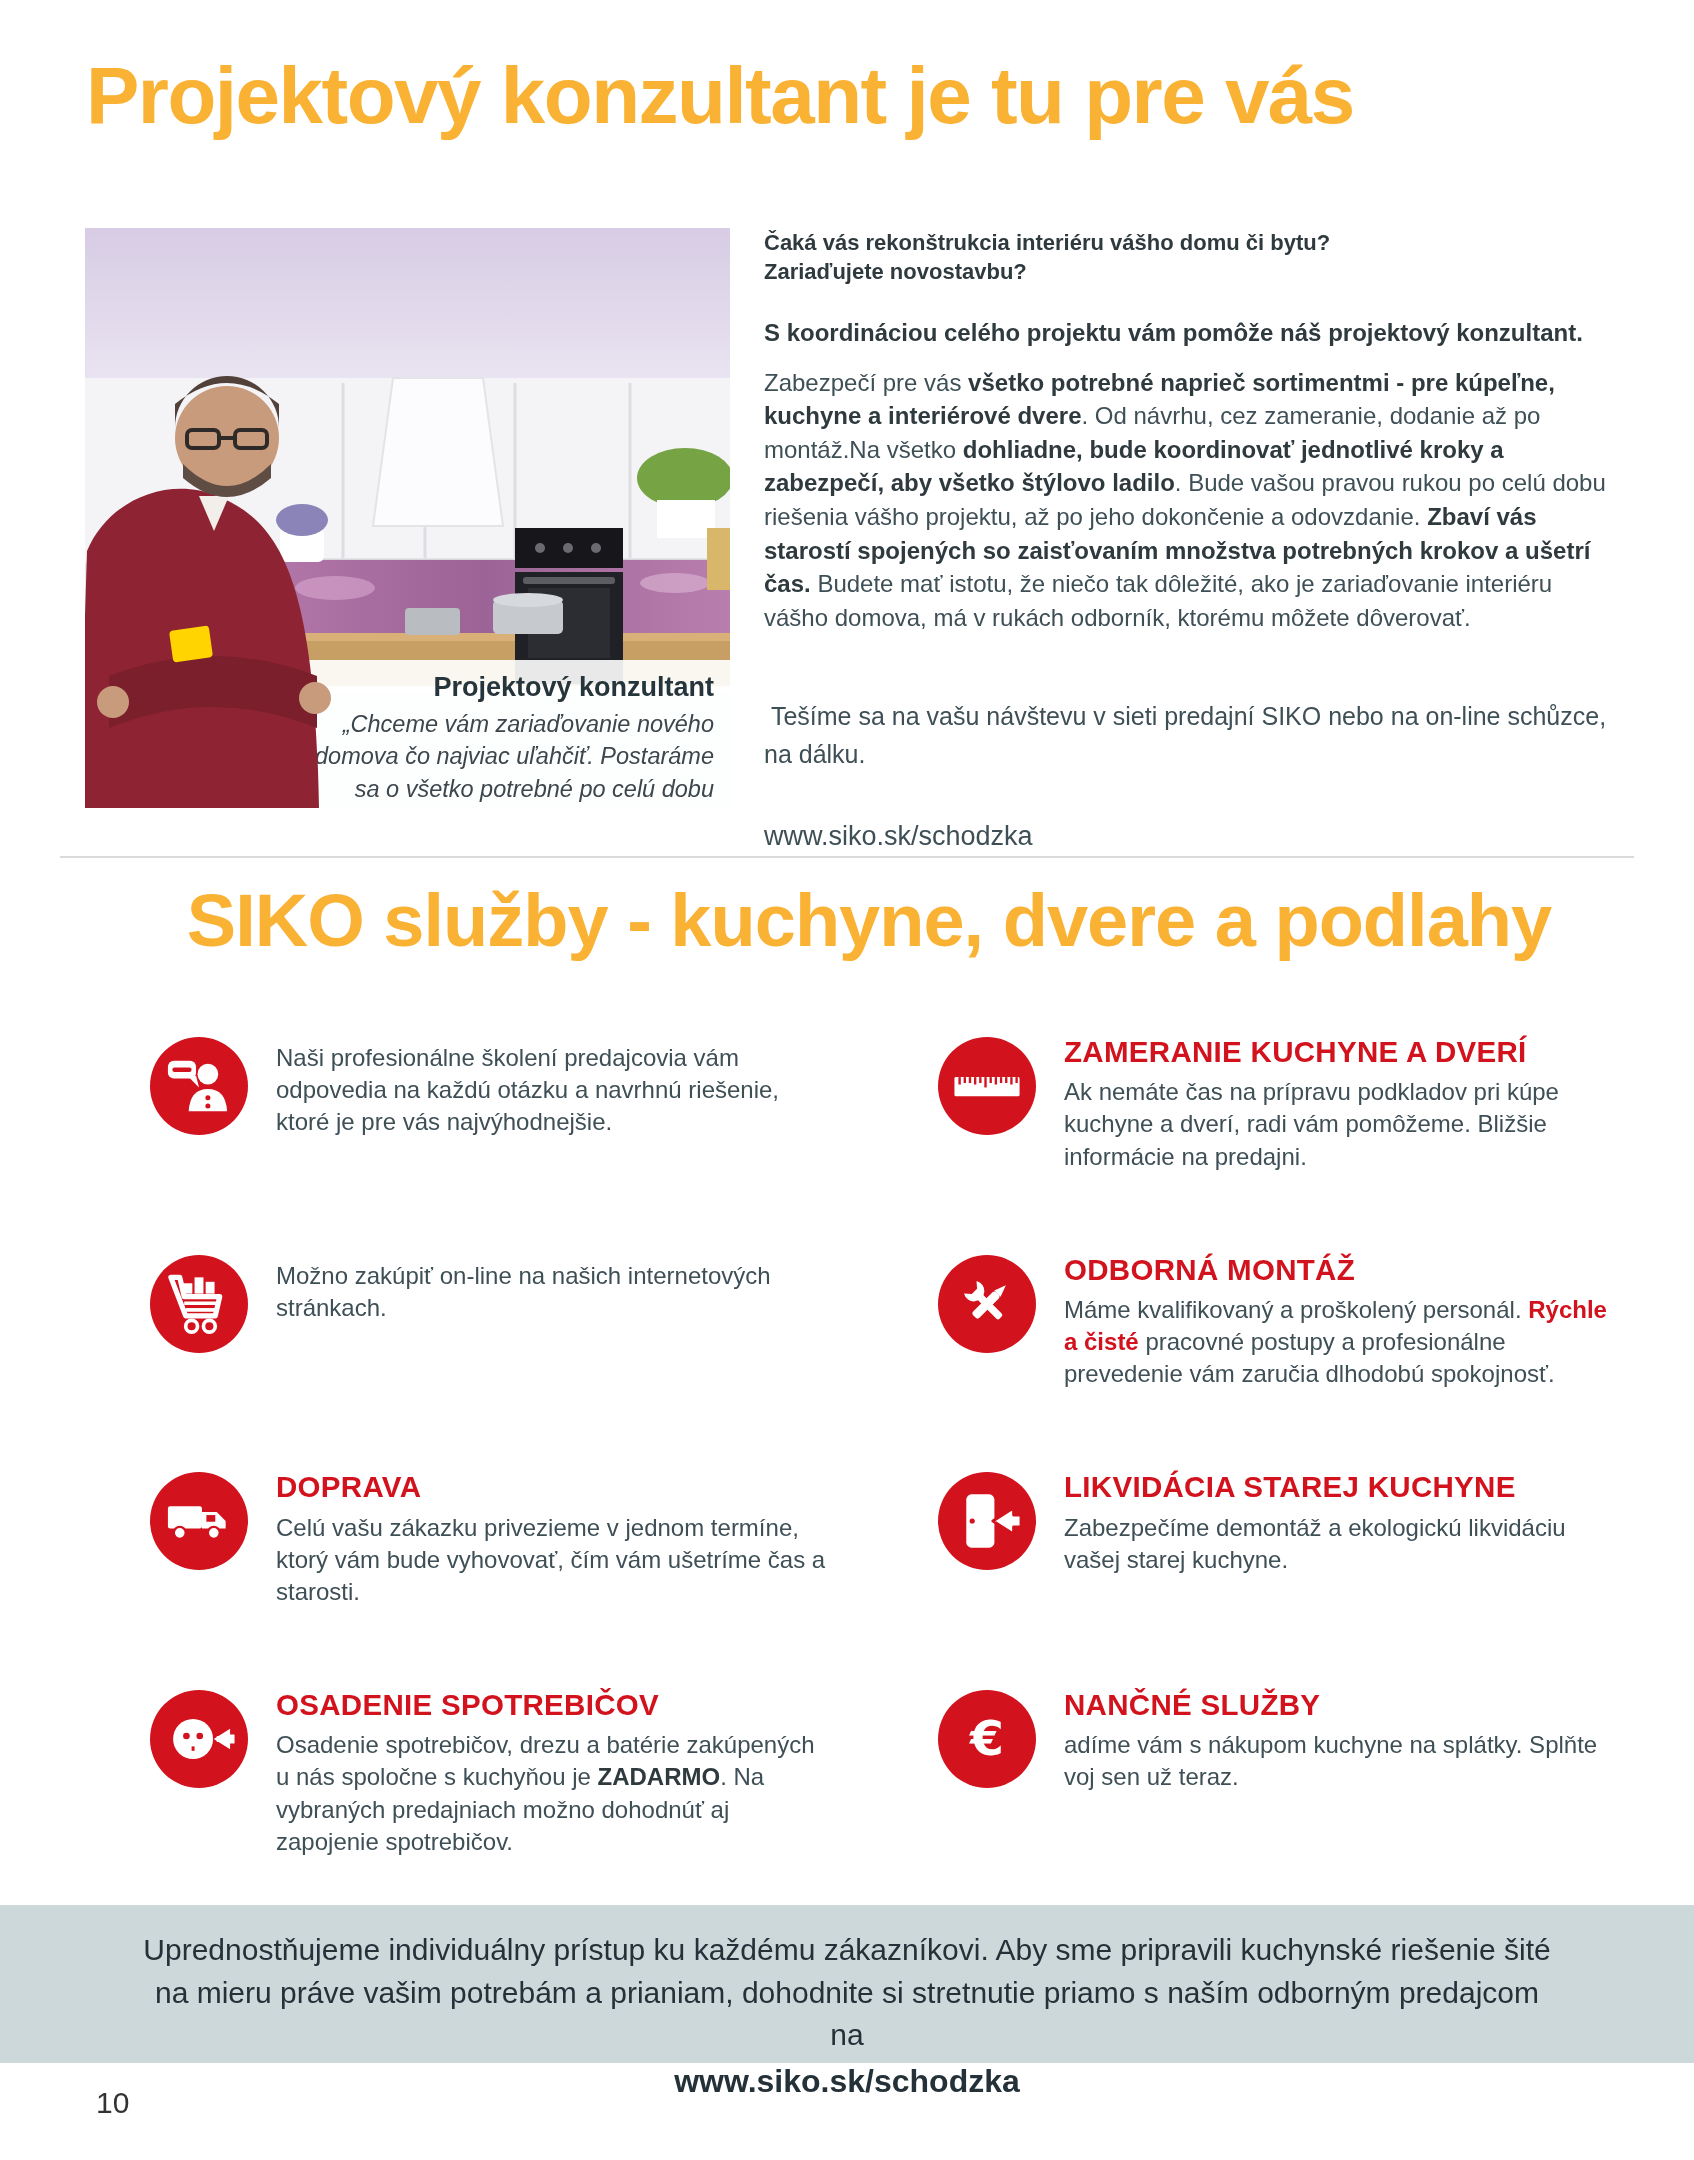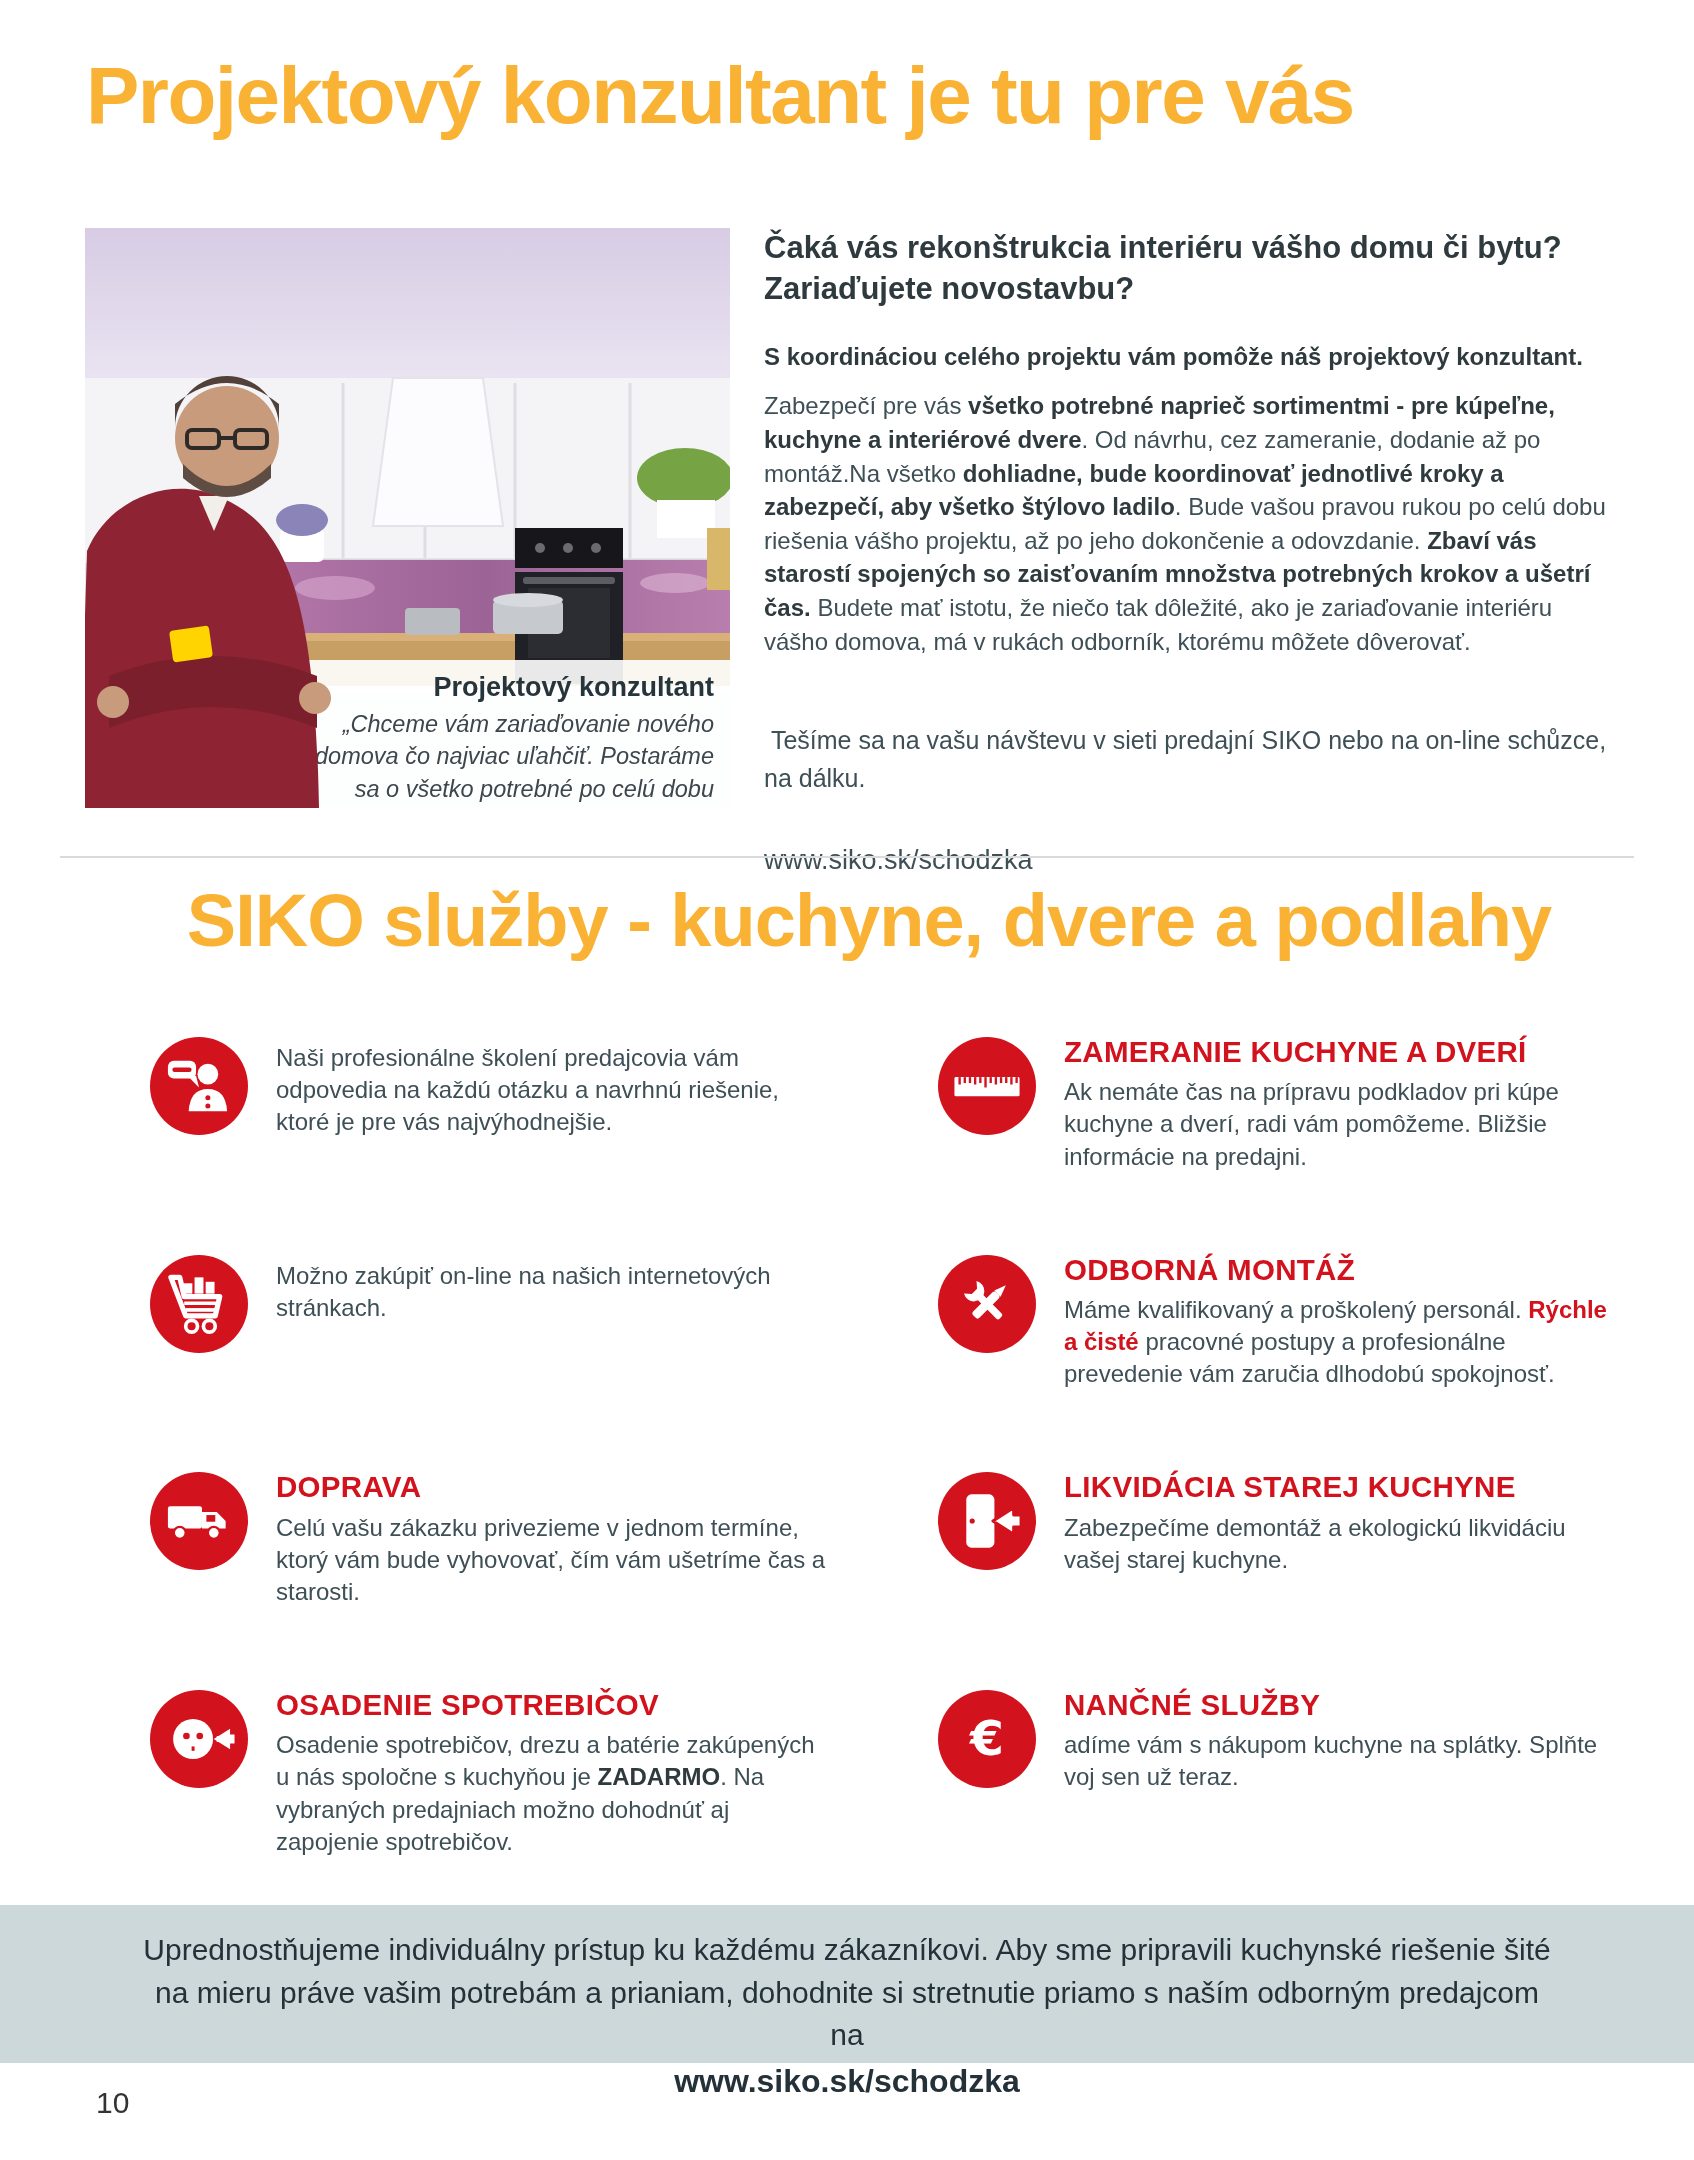--- a/index.html
+++ b/index.html
@@ -14,21 +14,21 @@
   .photo{position:relative;width:645px;height:580px;flex-shrink:0;overflow:hidden;background:#e8e2ef;}
   .photo svg.scene{position:absolute;left:0;top:0;z-index:1;}
   .photo-caption{position:absolute;left:0;right:0;bottom:0;height:148px;z-index:2;
                  background:rgba(255,255,255,0.9);box-sizing:border-box;
                  padding:12px 16px 0 215px;text-align:right;}
   .caption-title{font-size:27px;font-weight:bold;color:#26343b;}
   .caption-quote{font-size:23.5px;font-style:italic;color:#3c464c;line-height:1.38;margin-top:5px;}
   .man{position:absolute;left:-6px;top:118px;z-index:3;}
 
   .hero-right{margin-left:34px;width:845px;}
-  .hero-headline{font-size:31px;font-weight:bold;color:#2f3a3f;line-height:1.32;}
+  .hero-headline{font-size:22px;font-weight:bold;color:#2f3a3f;line-height:1.32;}
   .hero-intro{font-size:24px;font-weight:bold;color:#2f3a3f;margin-top:30px;line-height:1.4;}
   .hero-paragraph{font-size:24px;line-height:1.4;margin-top:16px;}
   .hero-paragraph span[data-bold], .service-body span[data-bold]{font-weight:bold;color:#2f3a3f;}
   .visit{font-size:25px;margin-top:64px;line-height:1.5;}
   .link-row{font-size:27px;margin-top:48px;color:#3e4f56;text-decoration:none;display:inline-block;cursor:pointer;}
 
   .divider{position:absolute;left:60px;right:60px;top:856px;border-top:2px solid #dadada;}
 
   .services-title{position:absolute;left:0;right:0;top:878px;text-align:center;
                   font-size:74px;font-weight:bold;color:#f9b233;letter-spacing:-1px;margin-left:44px;}

